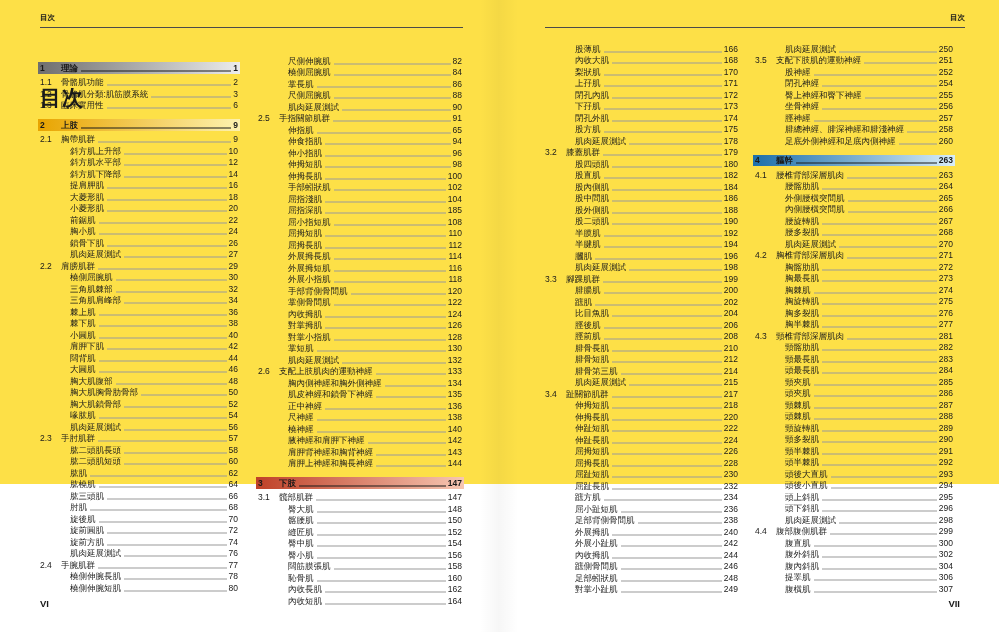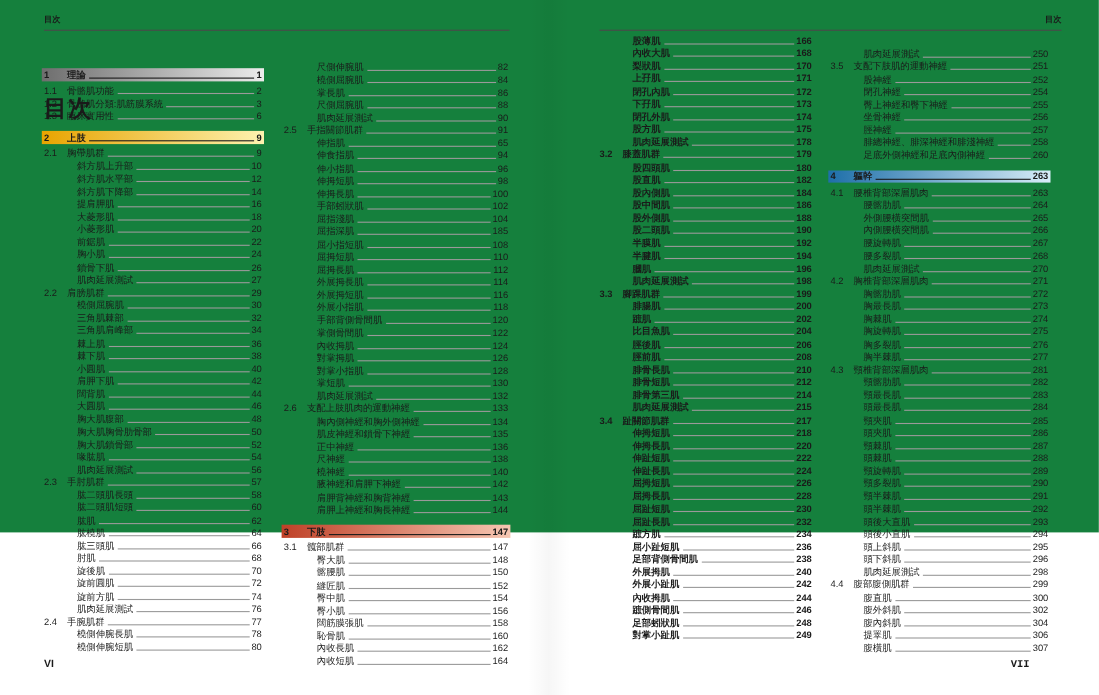--- a/index.html
+++ b/index.html
@@ -1,37 +1,37 @@
 <!DOCTYPE html>
 <html><head>
 <meta charset="utf-8">
 <style>
   * { margin:0; padding:0; box-sizing:border-box; }
   html,body { width:999px; height:632px; background:#ffffff; overflow:hidden;
     font-family:"Liberation Sans","DejaVu Sans",sans-serif; color:#1a1a1a; }
-  .spread { position:relative; width:999px; height:484px; background:#15803d; }
+  .spread { position:relative; width:999px; height:484px; background:#fde047; }
   .gutter { position:absolute; left:480px; top:0; width:38px; height:632px;
     background:linear-gradient(to right, rgba(0,0,0,0), rgba(0,0,0,0.035), rgba(0,0,0,0));
     pointer-events:none; }
 
   .page-header { position:absolute; top:13px; height:15px; font-size:7.5px; font-weight:bold;
     border-bottom:1px solid #4a4a4a; }
   .page-header.left  { left:40px;  width:423px; text-align:left; }
   .page-header.right { left:545px; width:420px; text-align:right; }
 
   .doc-title { position:absolute; left:40px; top:84px; font-size:21px; font-weight:bold; letter-spacing:1px; }
 
   .footer { position:absolute; top:598px; font-size:9.5px; font-weight:bold; }
   .footer.left  { left:40px; }
-  .footer.right { left:516px; width:420px; text-align:right;font-family:Liberation Mono, monospace; }
+  .footer.right { left:540px; width:420px; text-align:right; }
 
   .col { position:absolute; }
   .col-l1 { left:40px;  top:62px; width:198px; }
   .col-l2 { left:258px; top:42px; width:204px;margin-top:12px; }
-  .col-r1 { left:545px; top:30px; width:193px;font-weight:bold; }
+  .col-r1 { left:545px; top:42px; width:193px; }
   .col-r2 { left:755px; top:42px; width:198px; }
 
   .row { display:flex; align-items:flex-end; height:11.5px; font-size:8.5px; line-height:10px; }
   .num   { flex:none; width:21px; }
   .label { flex:none; white-space:nowrap; }
   .sub .label { margin-left:9px; }
   .leader { flex:1 1 auto; min-width:6px; height:0; border-bottom:1px solid #9a9a9a;
     margin:0 2px 0 3px; transform:translateY(-1.5px); }
   .page  { flex:none; text-align:right; }
 

